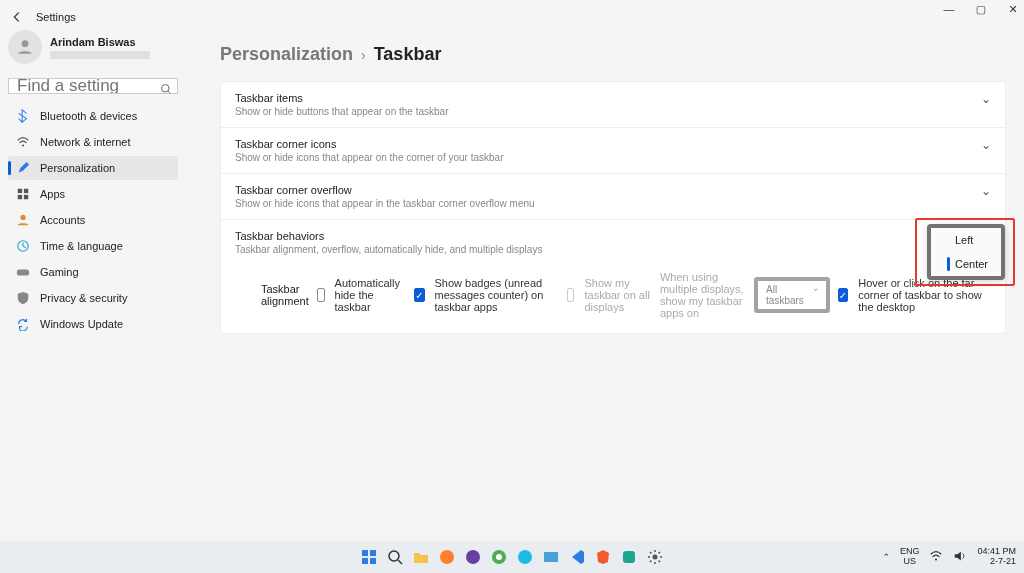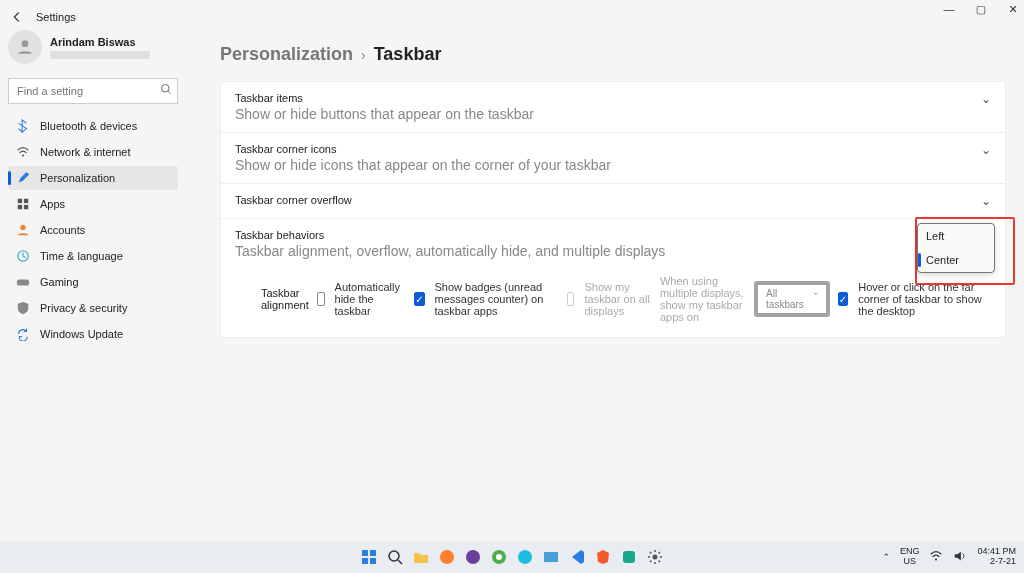--- a/index.html
+++ b/index.html
@@ -14,59 +14,59 @@
 .header .back { width: 18px; height: 18px; display: flex; align-items: center; justify-content: center; cursor: pointer; }
 
 
 .sidebar { position: absolute; top: 30px; left: 8px; width: 170px; }
 .user { display: flex; align-items: center; gap: 8px; margin-bottom: 14px; }
 .avatar { width: 34px; height: 34px; border-radius: 50%; background: #e2e2e2; display: flex; align-items: center; justify-content: center; }
 .userinfo .uname { font-weight: 600; font-size: 11px; }
 .userinfo .bar { width: 100px; height: 8px; background: #e0e0e0; margin-top: 3px; }
 
 .search { position: relative; margin-bottom: 10px; }
-.search input { width: 100%; height: 26px; border: 1px solid #ccc; background: #fff; padding: 0 24px 0 8px; font-size: 11px; outline: none; }
+.search input { width: 100%; height: 16px; border: 1px solid #ccc; background: #fff; padding: 0 24px 0 8px; font-size: 17px; outline: none; }
 .search .sicon { position: absolute; right: 6px; top: 5px; color: #666; }
 
 .nav { display: flex; flex-direction: column; gap: 2px; }
 .navitem { display: flex; align-items: center; gap: 10px; padding: 5px 8px; border-radius: 3px; cursor: pointer; color: #222; }
 .navitem .icon { width: 14px; height: 14px; display: flex; align-items: center; justify-content: center; }
 .navitem.active { background: #e6e6e6; position: relative; }
 .navitem.active::before { content: ""; position: absolute; left: 0; top: 5px; bottom: 5px; width: 3px; background: #0a5cd8; border-radius: 2px; }
 
 
 .main { position: absolute; left: 220px; top: 44px; right: 18px; }
 .breadcrumb { display: flex; align-items: baseline; gap: 8px; margin-bottom: 16px; color: #555; }
 .breadcrumb .bc1 { font-size: 18px; font-weight: 600; color: #777; }
 .breadcrumb .bc2 { font-size: 18px; font-weight: 600; color: #222; }
 .breadcrumb .sep { font-size: 14px; color: #888; }
 
 .card { background: #fff; border: 1px solid #eee; border-radius: 4px; overflow: visible; }
 .section { padding: 10px 14px; border-bottom: 1px solid #eee; display: flex; align-items: flex-start; justify-content: space-between; cursor: pointer; position: relative; }
 .section:last-child { border-bottom: none; }
 .secttext .title { font-size: 11px; color: #222; }
-.secttext .desc  { font-size: 14px; color: #888; margin-top: 2px; }
+.secttext .desc  { font-size: 10px; color: #888; margin-top: 2px; }
 .chev { color: #555; font-size: 12px; }
 
 .behaviors .inner { padding: 6px 14px 14px 30px; display: flex; flex-direction: row; gap: 8px; }
 .row { display: flex; align-items: center; gap: 10px; font-size: 11px; color: #333; }
 .row.disabled { color: #aaa; }
 .row .cbx { width: 14px; height: 14px; border: 1px solid #888; border-radius: 2px; background: #fff; display: inline-flex; align-items: center; justify-content: center; }
 .row .cbx.checked { background: #0a5cd8; border-color: #0a5cd8; color: #fff; font-size: 10px; }
 .row .cbx.disabled { border-color: #ccc; }
 
 .alignrow { display: flex; align-items: center; justify-content: space-between; padding: 4px 0 4px 10px; }
 .alignrow .label { font-size: 11px; }
 
 .multirow { display: flex; align-items: center; justify-content: space-between; color: #aaa; font-size: 11px; }
 .multisel { border: 4px solid #a3a3a3; border-radius: 3px; padding: 3px 22px 3px 8px; font-size: 10px; color: #888; position: relative; }
 .multisel::after { content: "⌄"; position: absolute; right: 6px; top: 1px; color: #aaa; }
 
 
-.dropdown { position: absolute; right: 10px; top: -4px; width: 78px; background: #fafafa; border: 1px solid #737373; border-radius: 4px; box-shadow: 0 2px 6px rgba(0,0,0,.15); z-index: 10; }
+.dropdown { position: absolute; right: 0; top: -4px; width: 78px; background: #fafafa; border: 4px solid #737373; border-radius: 4px; box-shadow: 0 2px 6px rgba(0,0,0,.15); z-index: 10; padding-left: 16px; }
 .dropdown .opt { padding: 6px 8px; font-size: 11px; cursor: pointer; position: relative; }
 .dropdown .opt.selected::before { content: ""; position: absolute; left: 0; top: 5px; bottom: 5px; width: 3px; background: #0a5cd8; border-radius: 2px; }
 .highlightbox { position: absolute; border: 2px solid #e53935; border-radius: 2px; pointer-events: none; }
 .cursor { position: absolute; font-size: 11px; color: #000; pointer-events: none; }
 
 
 .taskbar { position: absolute; left: 0; right: 0; bottom: 0; height: 32px; background: #e9edf1; display: flex; align-items: center; }
 .taskbar .centeritems { position: absolute; left: 50%; transform: translateX(-50%); display: flex; gap: 6px; }
 .taskbar .tb { width: 20px; height: 20px; display: flex; align-items: center; justify-content: center; border-radius: 3px; cursor: pointer; }
 .taskbar .systray { position: absolute; right: 8px; display: flex; align-items: center; gap: 10px; font-size: 9px; color: #222; }
@@ -218,20 +218,21 @@
       <div class="secttext">
         <div class="title">Taskbar corner icons</div>
         <div class="desc">Show or hide icons that appear on the corner of your taskbar</div>
       </div>
       <span class="chev">⌄</span>
     </div>
 
     <div class="section">
       <div class="secttext">
         <div class="title">Taskbar corner overflow</div>
+        <div class="desc">Show or hide icons that appear in the taskbar corner overflow menu</div>
       </div>
       <span class="chev">⌄</span>
     </div>
 
     <div class="behaviors">
       <div class="section" style="border-bottom:none;">
         <div class="secttext">
           <div class="title">Taskbar behaviors</div>
           <div class="desc">Taskbar alignment, overflow, automatically hide, and multiple displays</div>
         </div>

